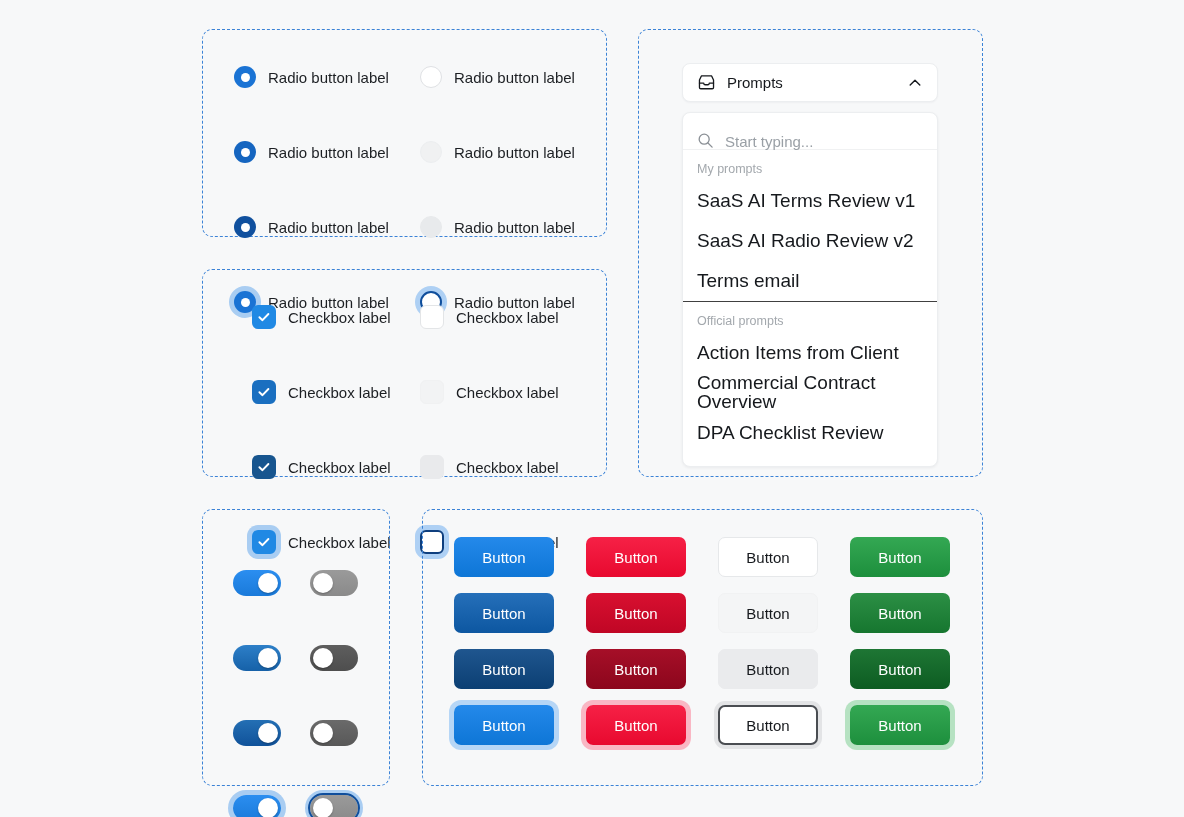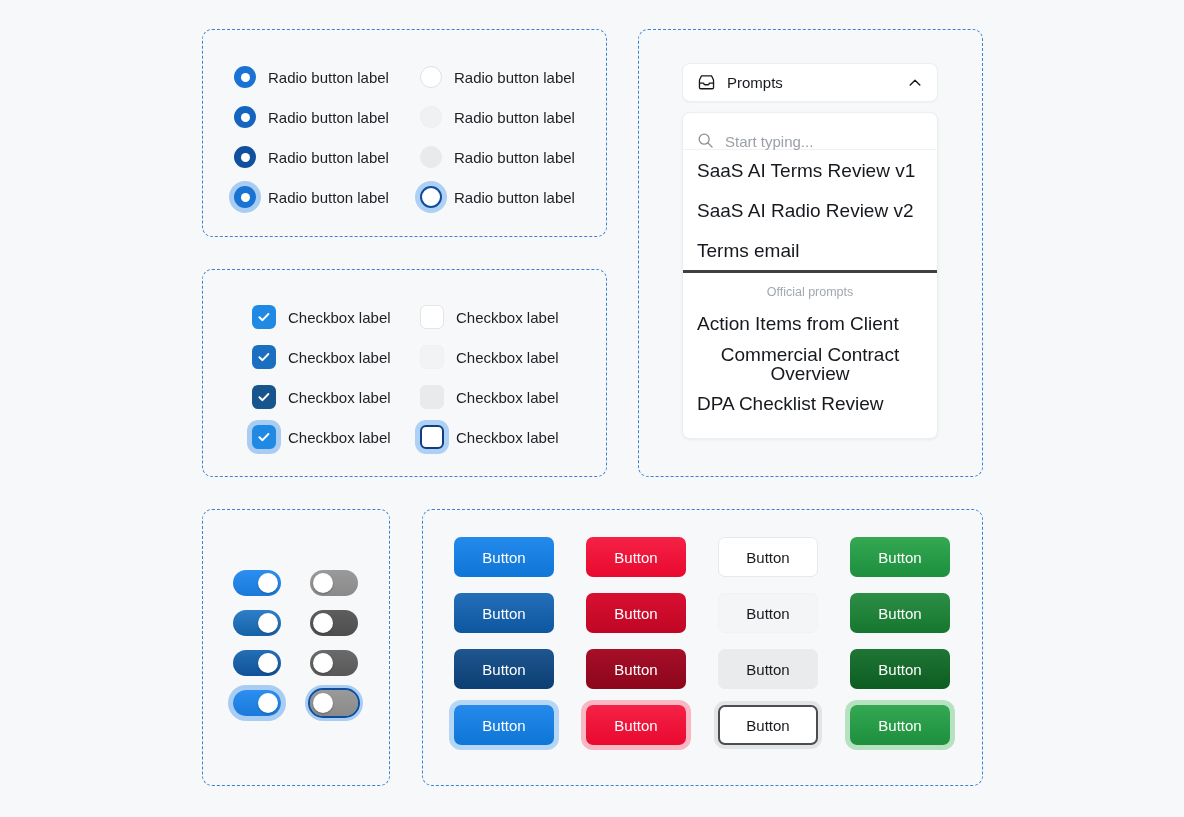--- a/index.html
+++ b/index.html
@@ -32,20 +32,21 @@
   #checkbox-zone{ left: 202px; top: 269px; width: 405px; height: 208px; }
   #prompts-zone { left: 638px; top: 29px;  width: 345px; height: 448px; }
   #toggle-zone  { left: 202px; top: 509px; width: 188px; height: 277px; }
   #buttons-zone { left: 422px; top: 509px; width: 561px; height: 277px; }
 
   
   .opt-col {
     position: absolute;
     display: flex;
     flex-direction: column;
+    gap: 35px;
   }
   .opt-row {
     display: flex;
     align-items: center;
     height: 40px;
   }
   .opt-label {
     font-size: 15px;
     color: #1c1f23;
     margin-left: 12px;
@@ -214,21 +215,21 @@
     color: #9aa0a6;
     margin-left: 11px;
     line-height: 1;
   }
   .group-label {
     font-size: 12.5px;
     color: #a3a8ad;
     padding: 13px 14px 5px 14px;
     line-height: 1;
   }
-  .group-sep { border-top: 3px solid #404040; text-align: center; }
+  .group-sep { border-top: 1px solid #404040; }
   .list-item {
     font-size: 19px;
     color: #16191d;
     padding: 0 14px;
     height: 40px;
     display: flex;
     align-items: center;
     line-height: 1;
     cursor: pointer;
   }
@@ -357,20 +358,21 @@
       <span class="icon-wrap">
         <svg width="17" height="17" viewBox="0 0 18 18">
           <circle cx="7.6" cy="7.6" r="5.3" fill="none" stroke="#8b9096" stroke-width="1.4"></circle>
           <path d="M11.6 11.6 L16 16" stroke="#8b9096" stroke-width="1.4" stroke-linecap="round"></path>
         </svg>
       </span>
       <span class="ph">Start typing...</span>
     </div>
 
     <div>
+      <div class="group-label">My prompts</div>
       <div class="list-item">SaaS AI Terms Review v1</div>
       <div class="list-item">SaaS AI Radio Review v2</div>
       <div class="list-item">Terms email</div>
     </div>
 
     <div class="group-sep">
       <div class="group-label">Official prompts</div>
       <div class="list-item">Action Items from Client</div>
       <div class="list-item">Commercial Contract Overview</div>
       <div class="list-item">DPA Checklist Review</div>

